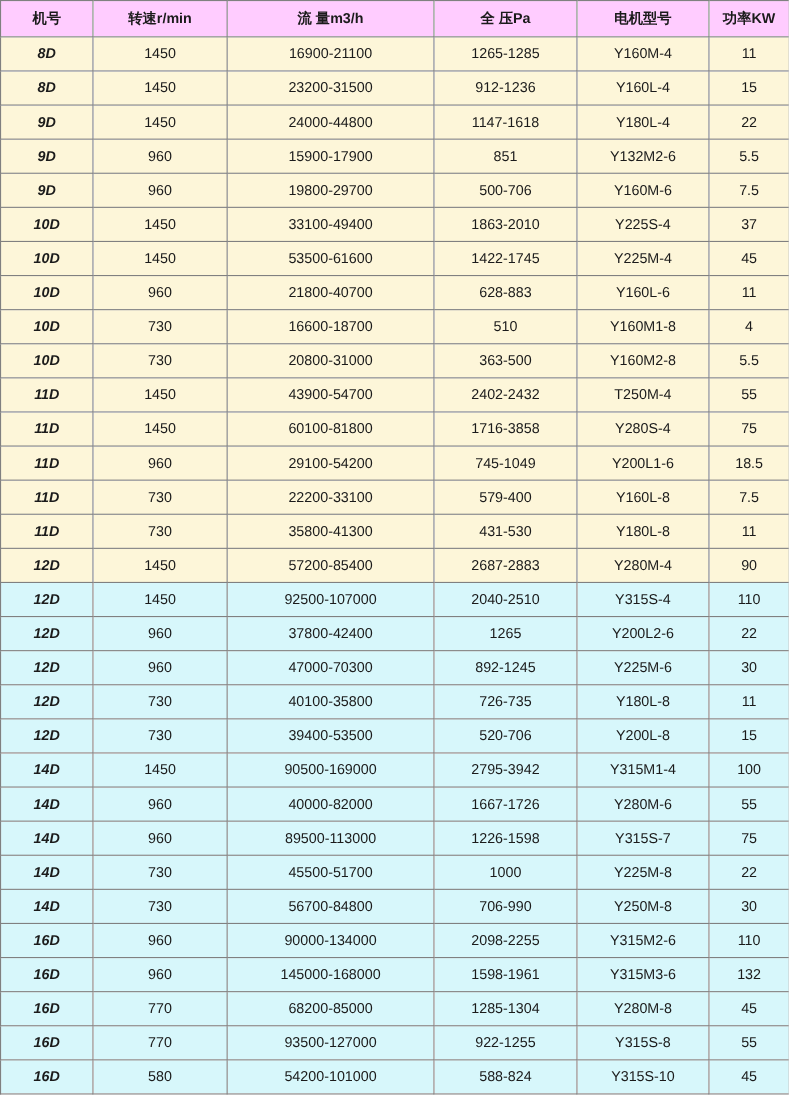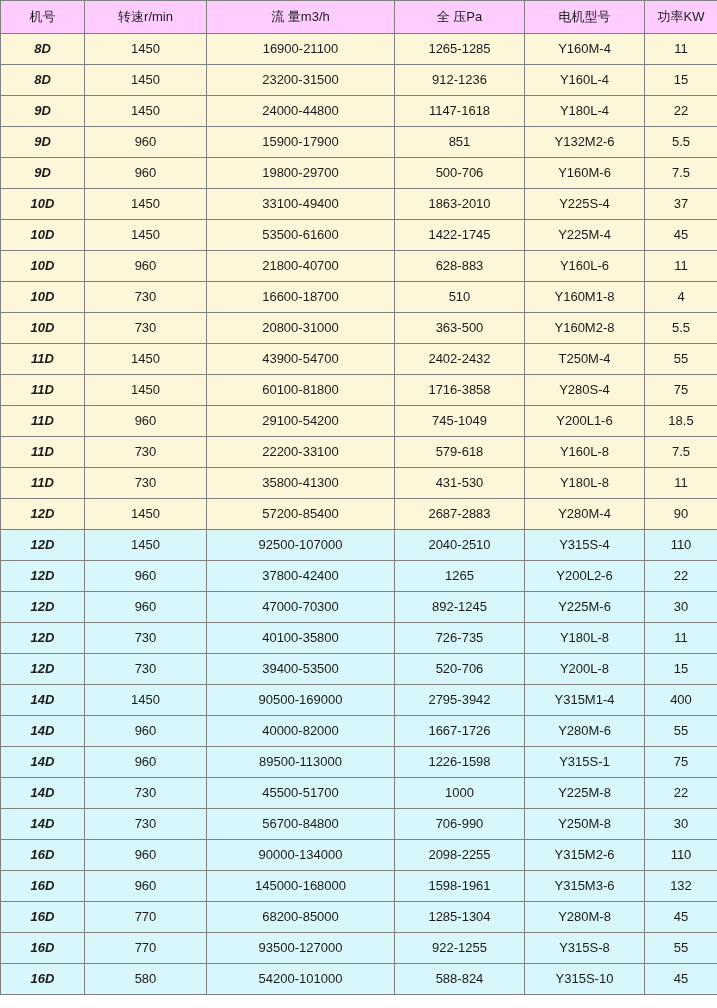--- a/index.html
+++ b/index.html
@@ -32,21 +32,21 @@
     font-size: 13px;
     color: #1b1b1b;
     padding: 0;
     height: 30px;
     line-height: 30px;
     white-space: nowrap;
     overflow: hidden;
   }
   table.spec-table thead th {
     background: #ffccff;
-    font-weight: normal;
+    font-weight: bold;
     font-size: 13px;
     height: 32px;
     line-height: 32px;
   }
   tr.band-a td { background: #fdf6d9; }
   tr.band-b td { background: #d7f7fb; }
   td.col-first { font-weight: bold; font-style: italic; }
 </style>
 </head>
 <body>
@@ -172,21 +172,21 @@
         <td>960</td>
         <td>29100-54200</td>
         <td>745-1049</td>
         <td>Y200L1-6</td>
         <td>18.5</td>
       </tr>
       <tr class="band-a">
         <td class="col-first">11D</td>
         <td>730</td>
         <td>22200-33100</td>
-        <td>579-618</td>
+        <td>579-400</td>
         <td>Y160L-8</td>
         <td>7.5</td>
       </tr>
       <tr class="band-a">
         <td class="col-first">11D</td>
         <td>730</td>
         <td>35800-41300</td>
         <td>431-530</td>
         <td>Y180L-8</td>
         <td>11</td>
@@ -238,36 +238,36 @@
         <td>520-706</td>
         <td>Y200L-8</td>
         <td>15</td>
       </tr>
       <tr class="band-b">
         <td class="col-first">14D</td>
         <td>1450</td>
         <td>90500-169000</td>
         <td>2795-3942</td>
         <td>Y315M1-4</td>
-        <td>400</td>
+        <td>100</td>
       </tr>
       <tr class="band-b">
         <td class="col-first">14D</td>
         <td>960</td>
         <td>40000-82000</td>
         <td>1667-1726</td>
         <td>Y280M-6</td>
         <td>55</td>
       </tr>
       <tr class="band-b">
         <td class="col-first">14D</td>
         <td>960</td>
         <td>89500-113000</td>
         <td>1226-1598</td>
-        <td>Y315S-1</td>
+        <td>Y315S-7</td>
         <td>75</td>
       </tr>
       <tr class="band-b">
         <td class="col-first">14D</td>
         <td>730</td>
         <td>45500-51700</td>
         <td>1000</td>
         <td>Y225M-8</td>
         <td>22</td>
       </tr>

